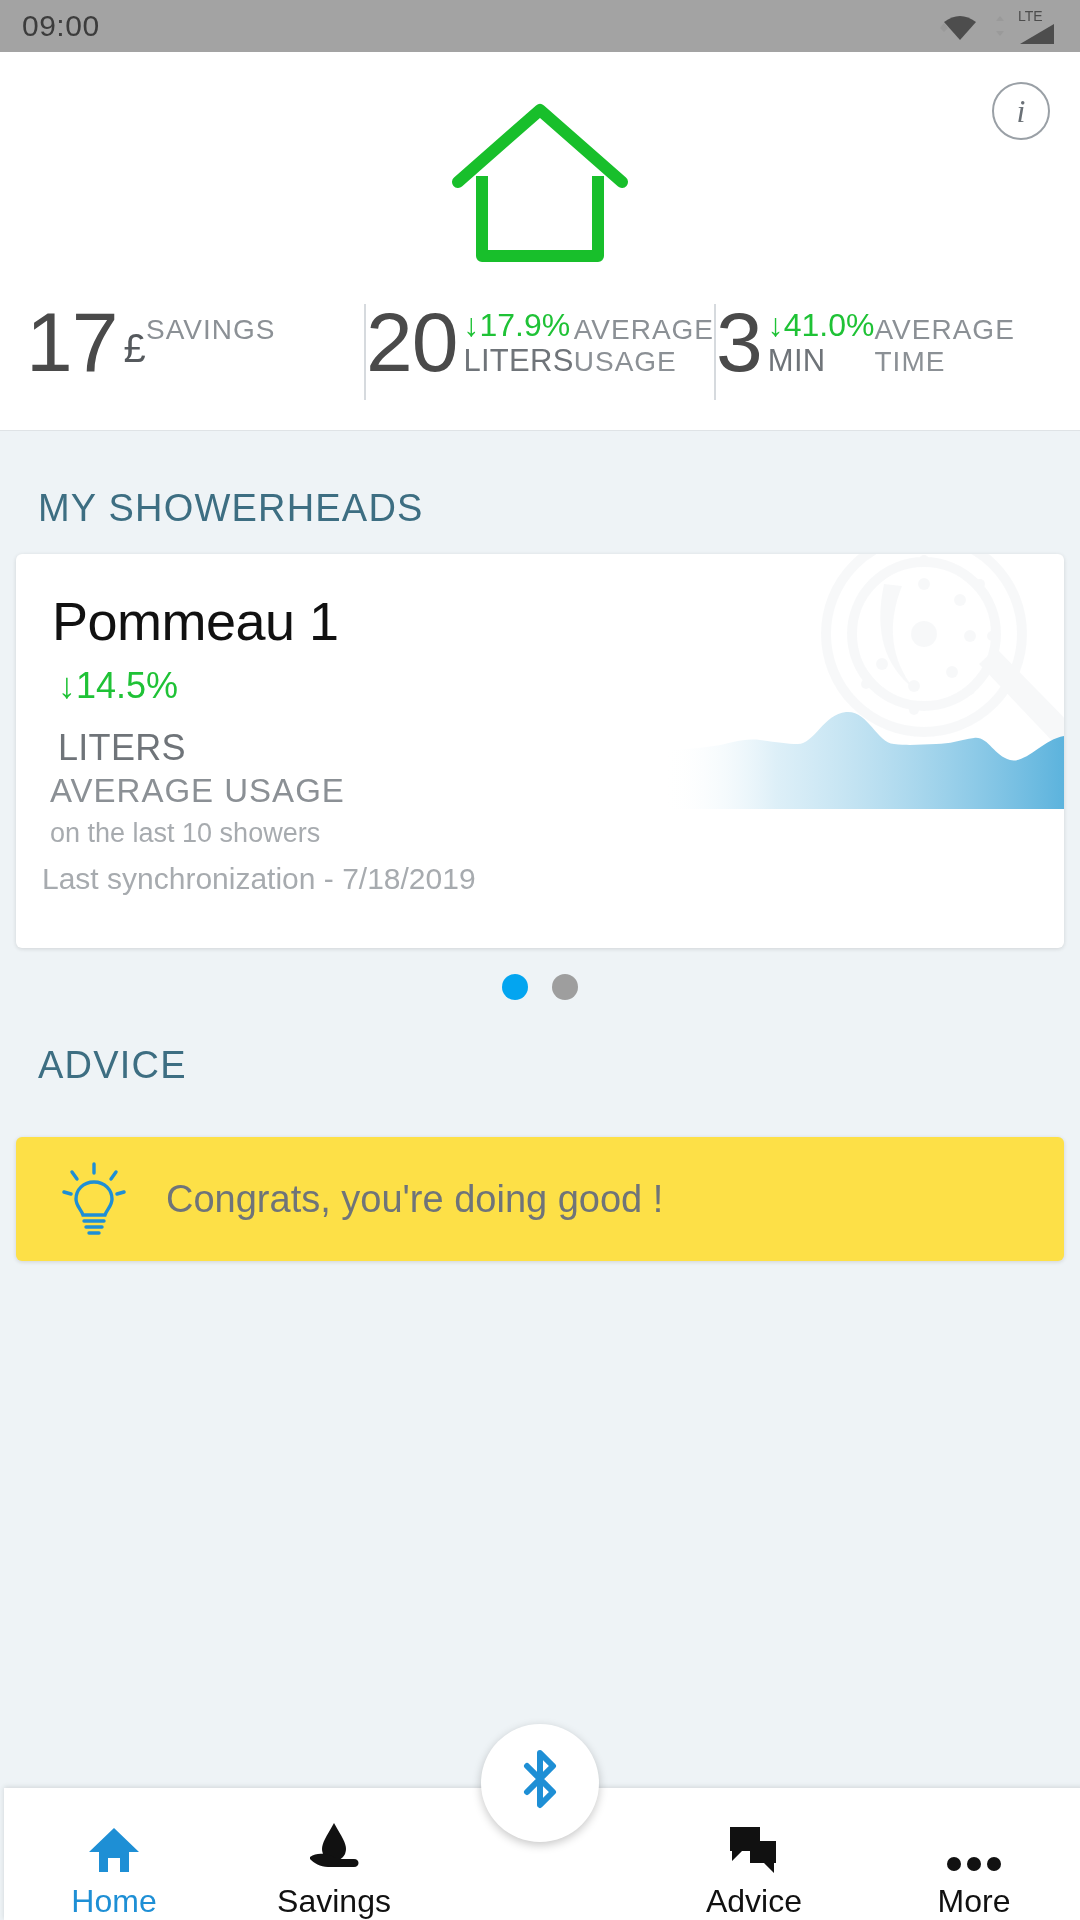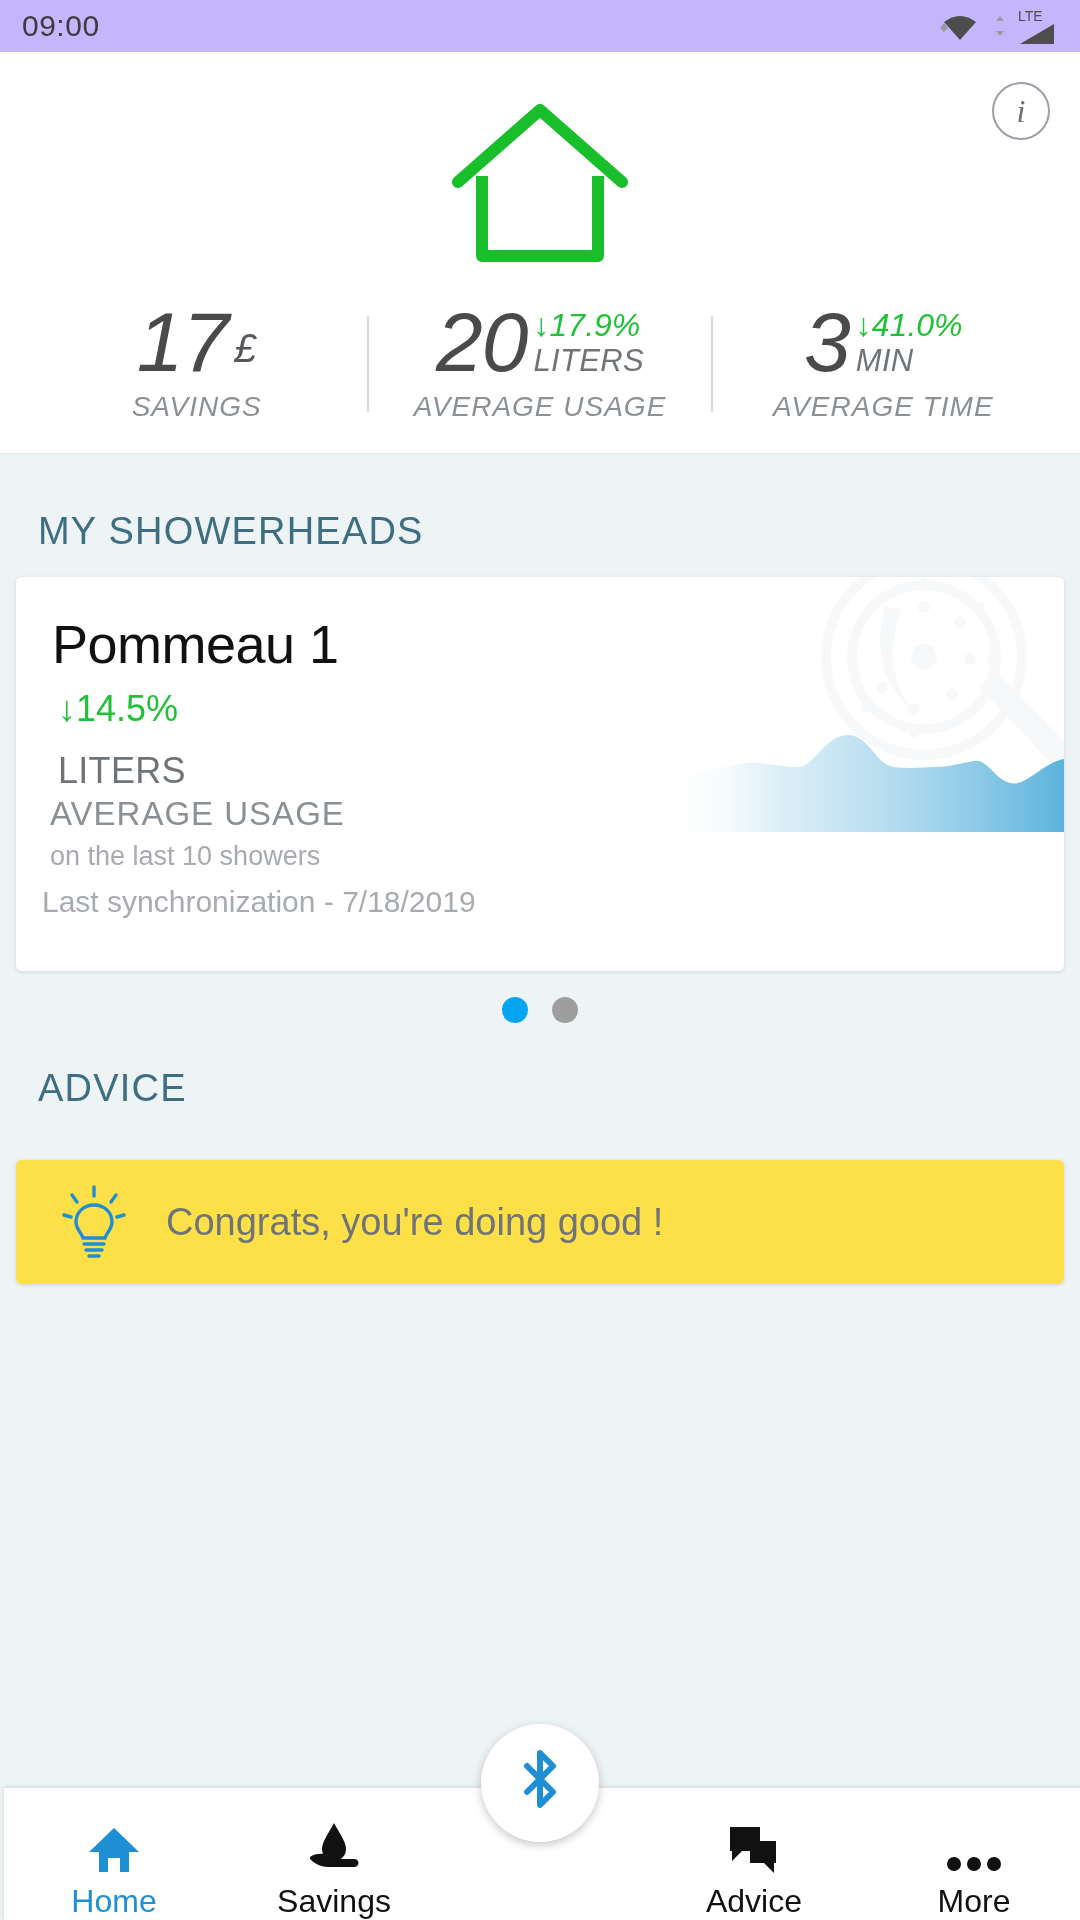--- a/index.html
+++ b/index.html
@@ -6,21 +6,21 @@
   html,body { width:1080px; height:1920px; }
   body {
     font-family:"Liberation Sans", sans-serif;
     background:#eef3f6;
     overflow:hidden;
     position:relative;
   }
 
   
   .statusbar {
-    height:52px; background:#c4b5fd;
+    height:52px; background:#a3a3a3;
     display:flex; align-items:center; justify-content:space-between;
     padding:0 22px;
   }
   .status-time { font-size:30px; color:#3c3c3c; letter-spacing:.5px; }
   .status-icons { display:flex; align-items:flex-end; gap:14px; }
 
   
   .header {
     background:#ffffff; padding-top:18px; padding-bottom:30px;
     border-bottom:1px solid #dfe3e6; position:relative;
@@ -32,21 +32,21 @@
     display:flex; align-items:center; justify-content:center;
     font-family:"Liberation Serif", serif; font-style:italic;
     font-size:32px; color:#6b7177; background:#fff;
   }
   .house-wrap { display:flex; justify-content:center; margin-top:30px; }
 
   .stats {
     display:flex; align-items:flex-start;
     margin-top:34px; padding:0 26px;
   }
-  .stat { flex:1; display:flex; flex-direction:column; align-items:center;font-style:italic; }
+  .stat { flex:1; display:flex; align-items:flex-start; }
   .stat-sep { width:2px; background:#d6dade; height:96px; align-self:center; }
   .stat-row { display:flex; align-items:flex-start; }
   .stat-value {
     font-size:84px; font-weight:300; color:#4a4a4a;
     line-height:.92; letter-spacing:-1px;
   }
   .stat-right { display:flex; flex-direction:column; margin-left:6px; padding-top:4px; }
   .stat-delta {
     font-size:32px; color:#1fc236; font-weight:400;
     white-space:nowrap; line-height:1.1;

